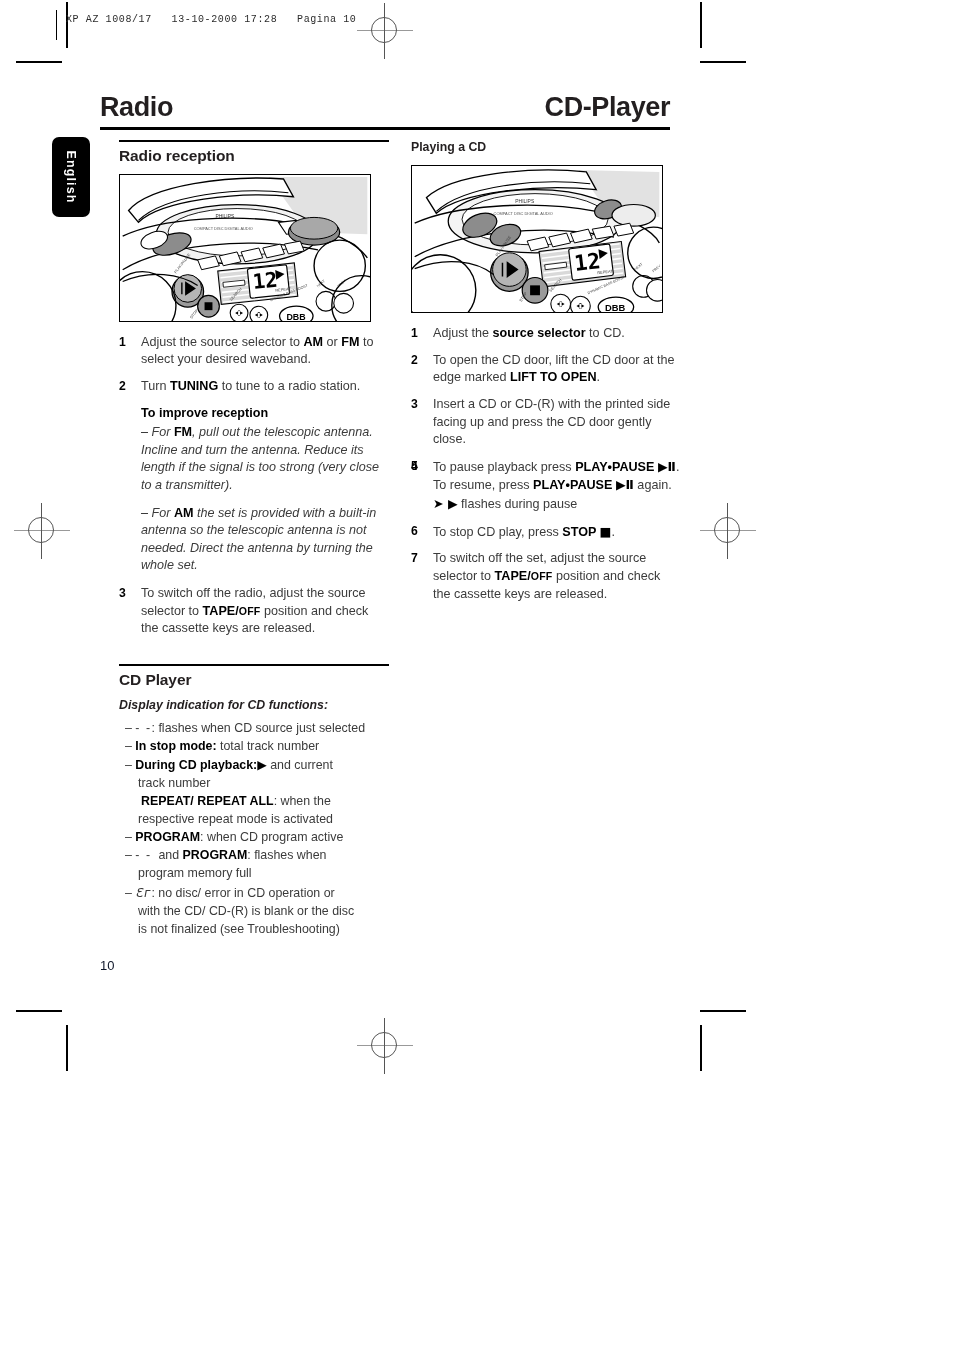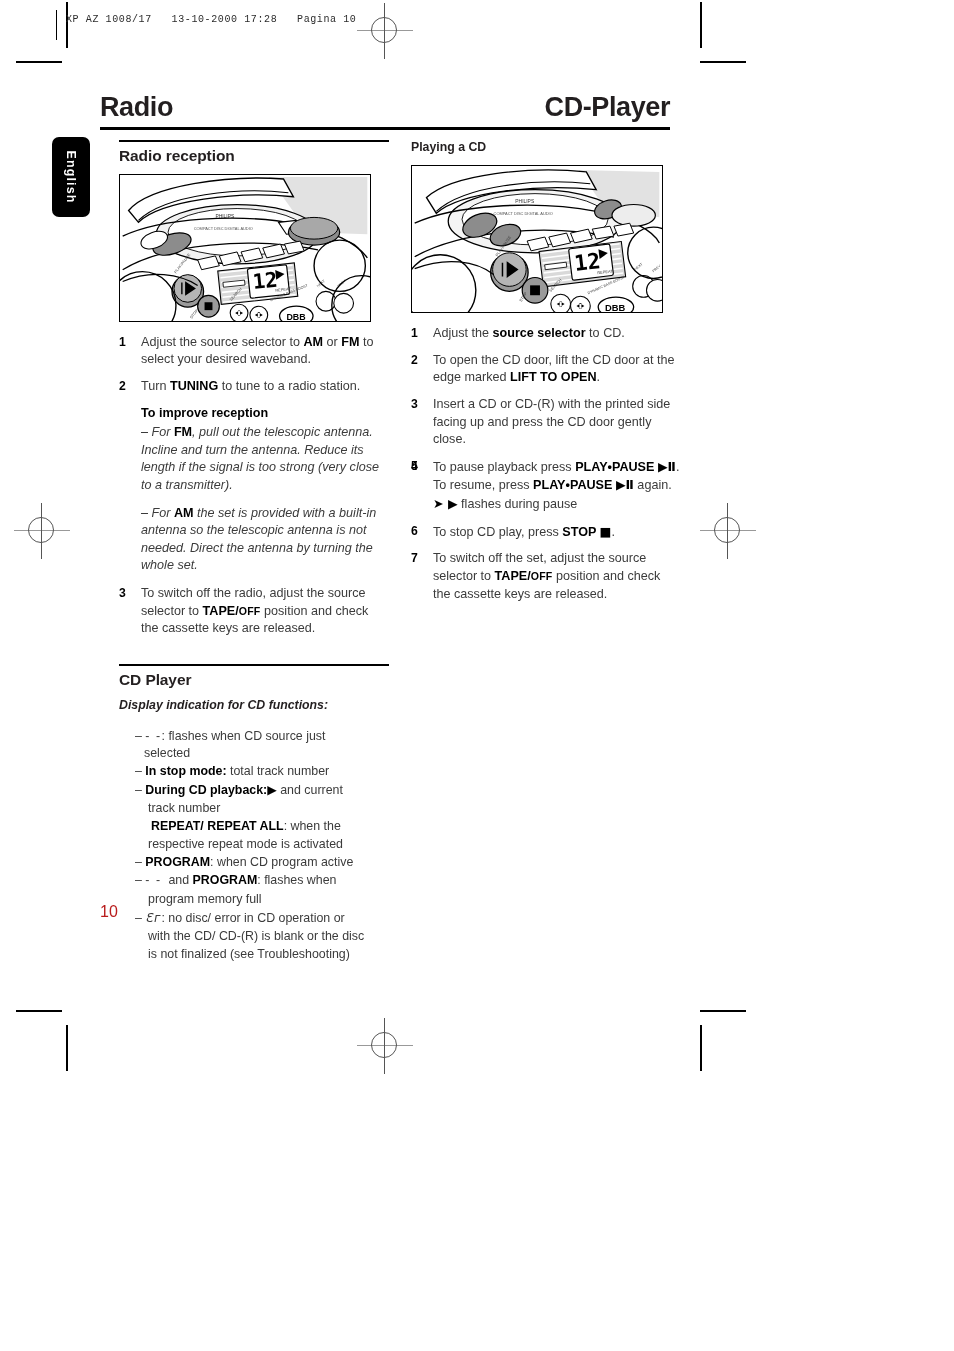--- a/index.html
+++ b/index.html
@@ -168,21 +168,21 @@
     display: block;
     margin-bottom: 1px;
   }
   .note-it {
     font-style: italic;
     color: #3b3b3b;
     margin-bottom: 10px;
   }
   .note-it b { font-style: normal; color:#000; }
 
-  .dashlist { margin: 16px; padding: 0; list-style: none; }
+  .dashlist { margin: 6px; padding: 0; list-style: none; }
   .dashlist li {
     font-size: 12.4px;
     line-height: 1.38;
     color: #3b3b3b;
     margin-bottom: 1px;
     text-indent: -9px;
     padding-left: 9px;
   }
   .dashlist li b { color: #000; }
   .dashlist li.nodash { text-indent: 0; padding-left: 16px; }
@@ -209,23 +209,23 @@
     color: #3b3b3b;
     padding-left: 22px;
   }
   .cd-note b { font-style: normal; color: #000; }
   .cd-note div { margin-bottom: 0px; }
 
   .section-gap { height: 17px; }
 
   .page-num {
     position: absolute;
-    left: 100px; top: 903px;
-    font-size: 16px;
-    color: #b91c1c;
+    left: 100px; top: 958px;
+    font-size: 13px;
+    color: #0f172a;
   }
 </style>
 </head>
 <body>
 
 <div class="mark" style="left:66px; top:2px; width:1.6px; height:46px;"></div>
 <div class="mark" style="left:16px; top:61px; width:46px; height:1.6px;"></div>
 
 <div class="mark" style="left:700px; top:61px; width:46px; height:1.6px;"></div>
 <div class="mark" style="left:700px; top:2px; width:1.6px; height:46px;"></div>

